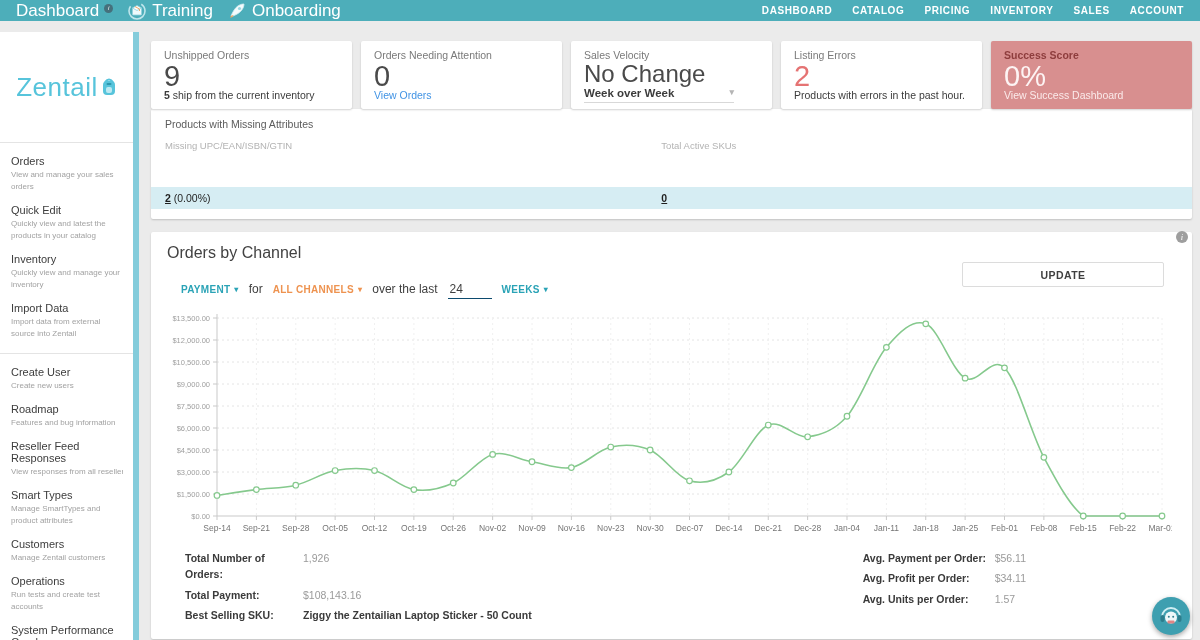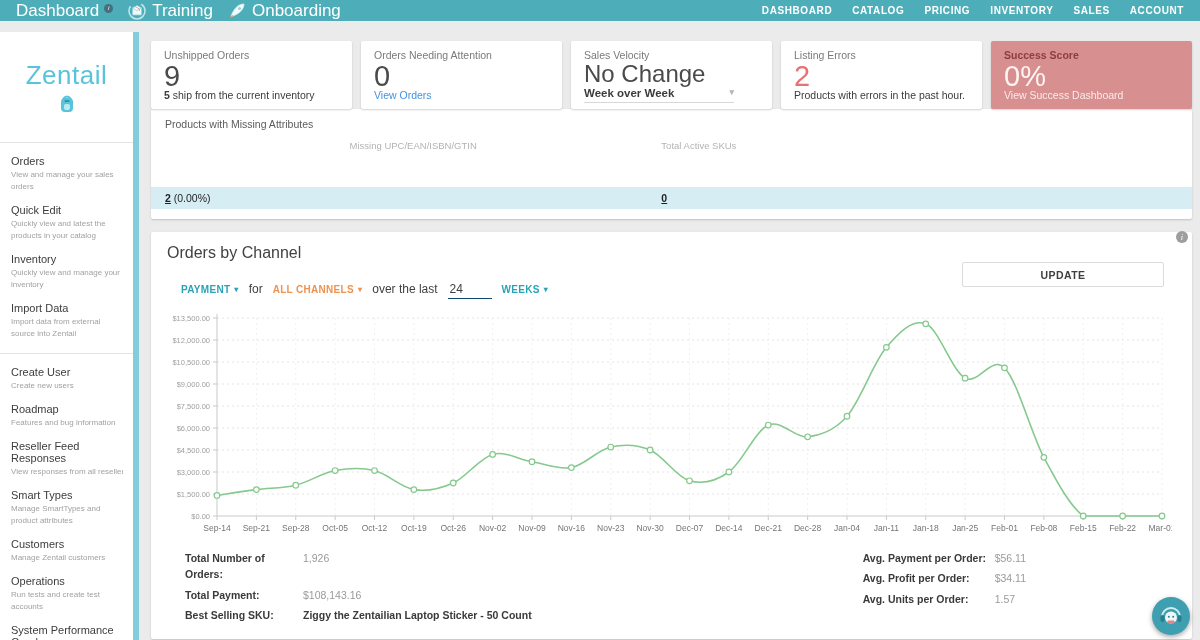--- a/index.html
+++ b/index.html
@@ -12,21 +12,21 @@
   .topnav-left { display:flex; align-items:center; gap:14px; }
   .nav-app { color:#fff; font-size:17px; font-weight:400; display:flex; align-items:center; gap:5px; cursor:pointer; }
   .nav-badge { display:inline-block; width:9px; height:9px; background:#45707c; border-radius:50%;
     color:#fff; font-size:6px; line-height:9px; text-align:center; vertical-align:top; margin-top:-4px; font-style:italic; }
   .topnav-right { display:flex; align-items:center; gap:20px; }
   .topnav-right span { color:#fff; font-size:10px; font-weight:bold; letter-spacing:.6px; cursor:pointer; }
 
   
   .sidebar { position:fixed; top:32px; left:0; bottom:0; width:139px; background:#fff;
     border-right:6px solid #84CCDB; z-index:40; }
-  .logo-wrap { height:110px; display:flex; align-items:center; justify-content:center; gap:3px;flex-direction:column; }
+  .logo-wrap { height:110px; display:flex; align-items:center; justify-content:center; gap:3px; }
   .logo-text { color:#57C4DB; font-size:26px; font-weight:300; letter-spacing:.5px; }
   .sb-divider { border:none; border-top:1px solid #e4e4e4; margin:0; }
   .sb-group { padding:6px 0 8px 0; }
   .sb-item { padding:6px 10px 5px 11px; cursor:pointer; }
   .sb-item-title { display:block; font-size:11px; color:#3c3c3c; font-weight:500; margin-bottom:2px; }
   .sb-item-desc { display:block; font-size:8px; color:#a2a2a2; line-height:1.5; }
   .sb-item-desc.nowrap { white-space:nowrap; overflow:hidden; }
 
   
   .main { position:absolute; top:32px; left:145px; right:0; bottom:0; padding:9px 8px 0 6px; }
@@ -46,21 +46,21 @@
   .errors-value { color:#E57373; }
   .success-card { background:#D88F8F; }
   .success-card .stat-title { color:#8e3d3d; font-weight:bold; }
   .success-card .stat-value { color:#fdf4f4; }
   .success-card .stat-link { color:#fbeaea; }
 
   
   .missing-card { padding:9px 0 10px 0; margin-bottom:13px; }
   .missing-title { font-size:10.5px; color:#5c5c5c; padding:0 14px 8px 14px; }
   .missing-head { display:flex; padding:2px 14px 6px 14px; }
-  .missing-head span { font-size:9.5px; color:#b3b3b3;text-align:center; }
+  .missing-head span { font-size:9.5px; color:#b3b3b3; }
   .mcol1 { width:49%; }
   .missing-row { display:flex; background:#d6edf3; padding:5px 14px; align-items:center;margin-top:30px; }
   .missing-row span { font-size:10.5px; color:#1f1f1f; }
   .m-link { font-weight:bold; text-decoration:underline; cursor:pointer; }
 
   
   .obc-card { padding:12px 16px 10px 16px; margin-bottom:15px; position:relative; }
   .obc-title { font-size:16px; font-weight:400; color:#424242; }
   .info-icon { position:absolute; top:-1px; right:4px; width:12px; height:12px; border-radius:50%;
     background:#9e9e9e; color:#fff; font-size:8.5px; line-height:12px; text-align:center; font-style:italic;

